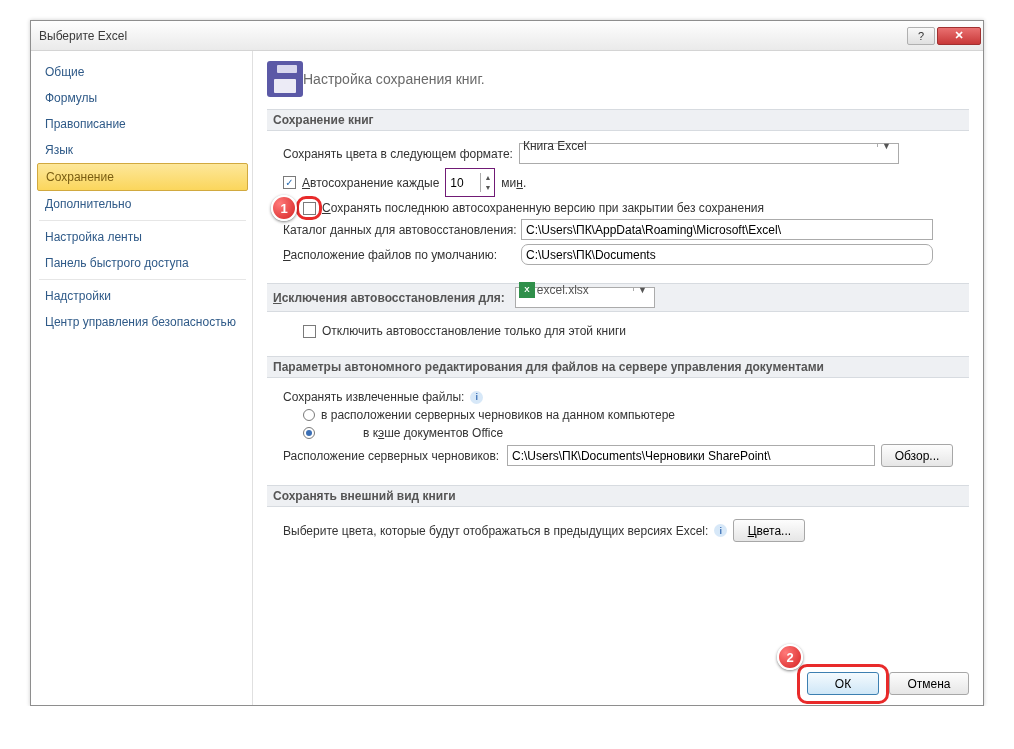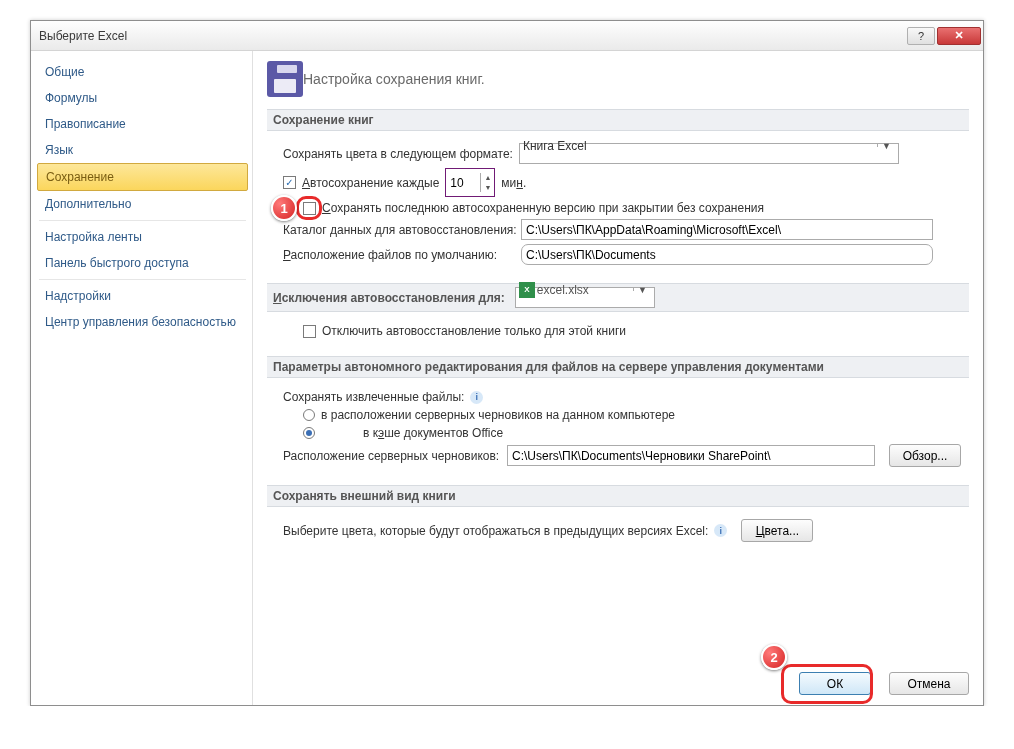--- a/index.html
+++ b/index.html
@@ -160,21 +160,20 @@
     height: 23px;
     background: linear-gradient(#fdfdfd, #e6e6e6);
     border: 1px solid #a7a7a7;
     border-radius: 3px;
     padding: 0 14px;
     font-family: inherit;
     font-size: 12px;
     display: inline-flex;
     align-items: center;
     justify-content: center;
-    margin-left: 8px;
   }
   .btn.ok {
     border: 1px solid #3c7fb1;
     background: linear-gradient(#f4fafe, #cfe7f7);
   }
   .info-i {
     width: 13px; height: 13px;
     display: inline-flex;
     align-items: center; justify-content: center;
     border-radius: 50%;

